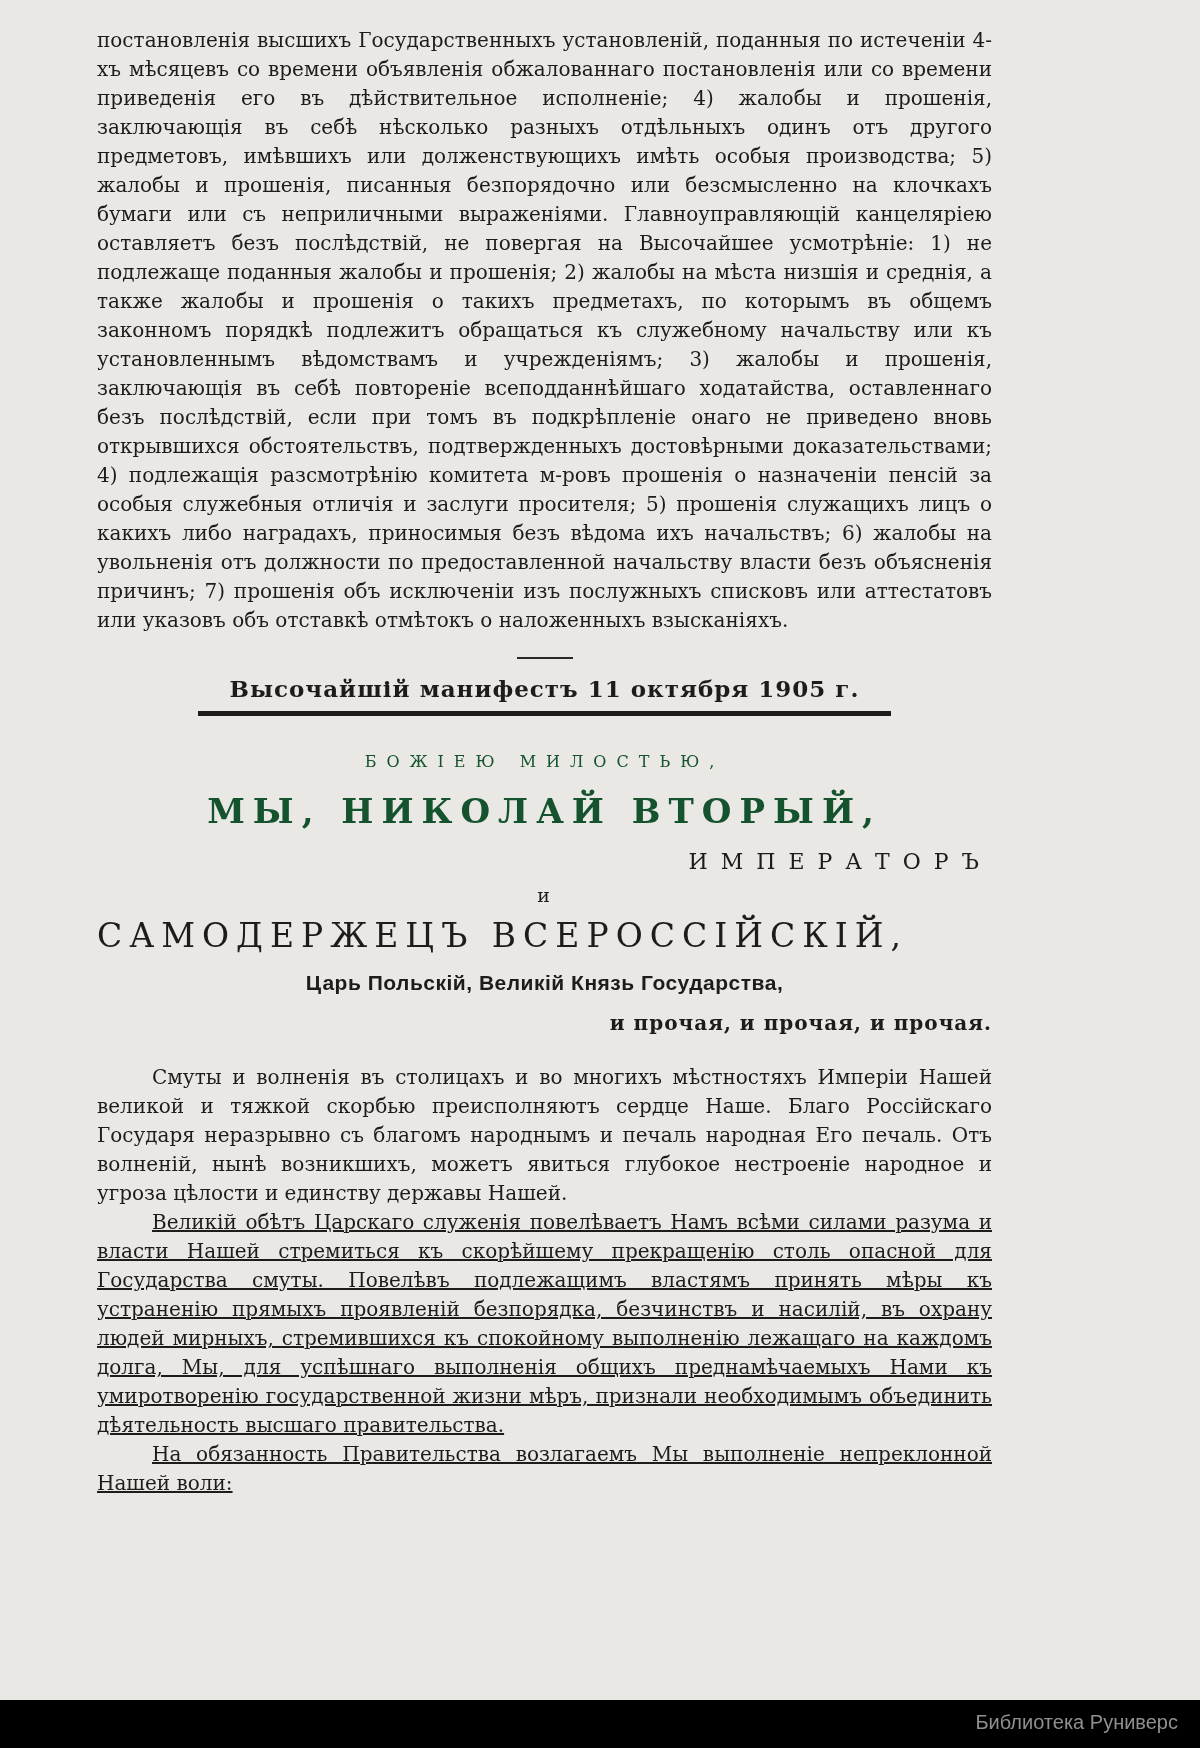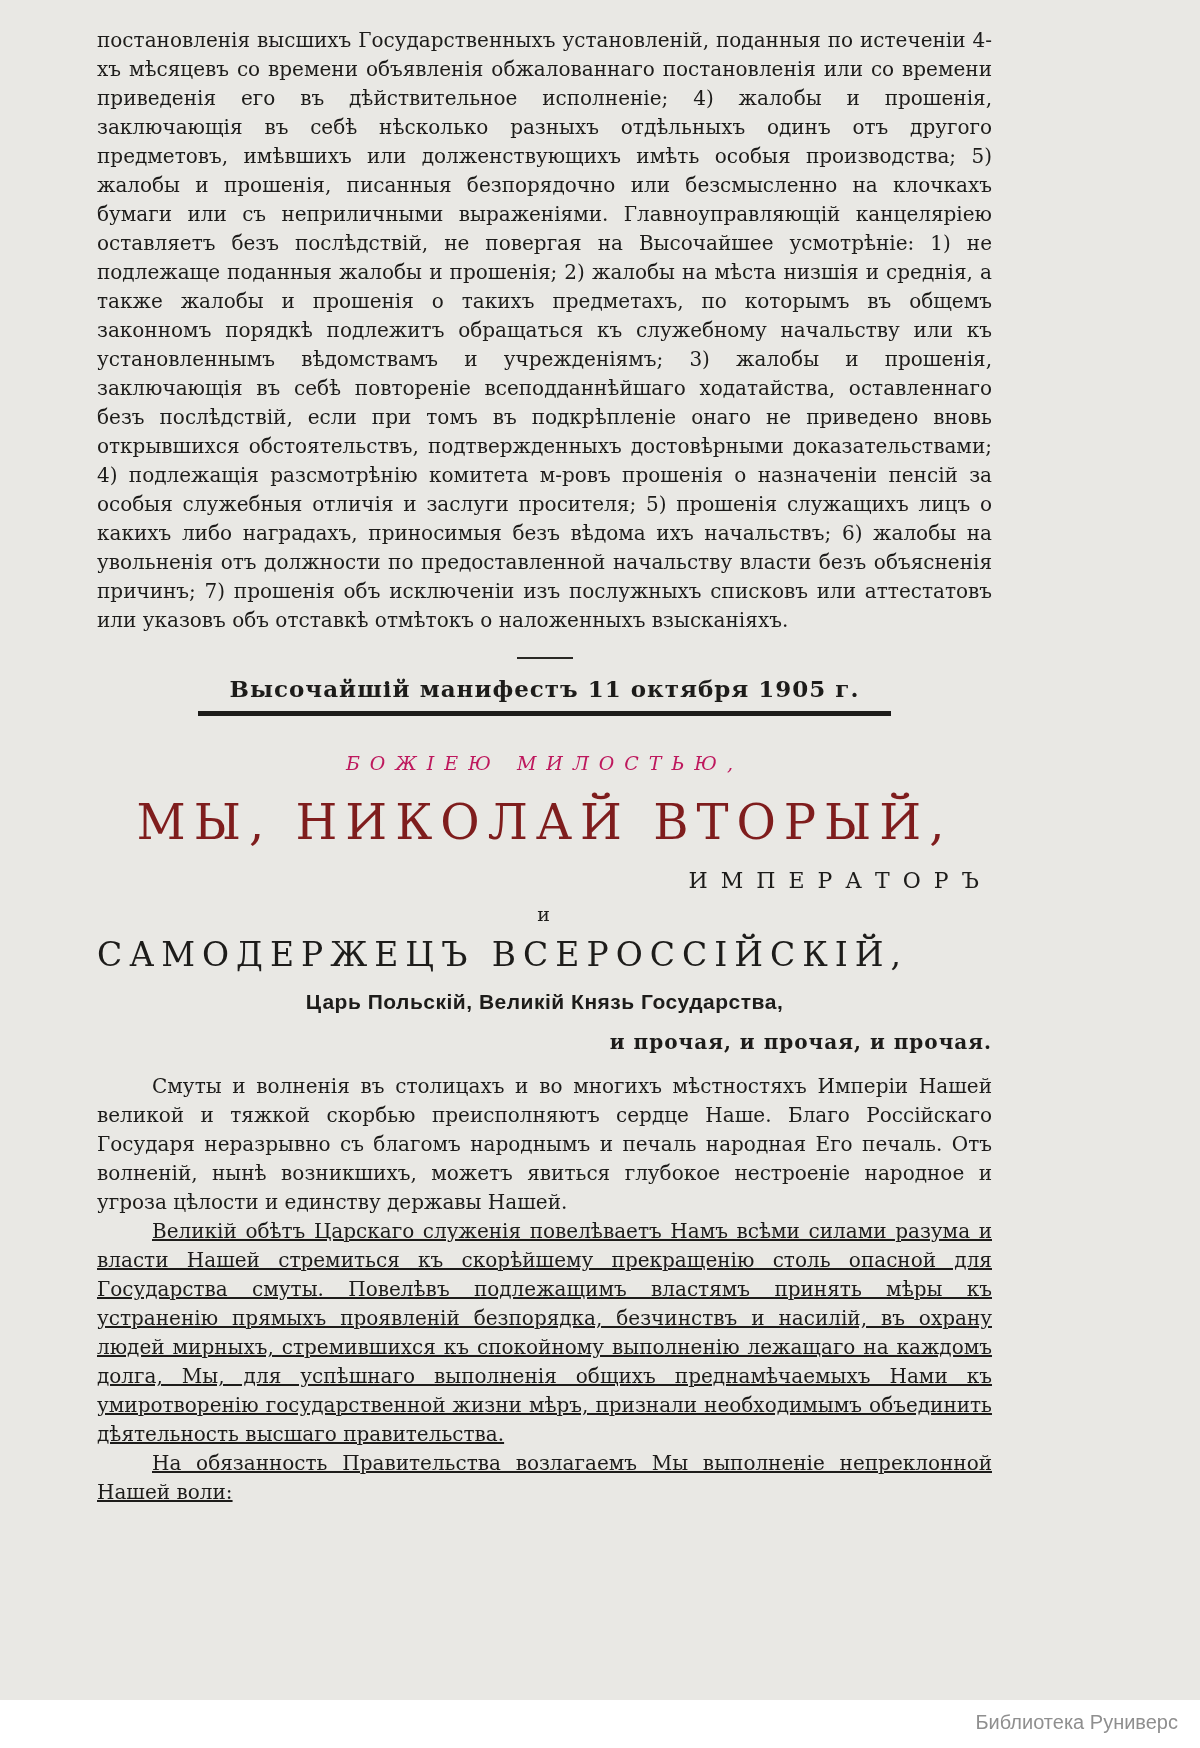--- a/index.html
+++ b/index.html
@@ -62,32 +62,31 @@
     margin: 0;
     padding: 0 32px 9px 32px;
     border-bottom: 5px solid #1d1c1a;
     font-size: 23px;
     font-weight: bold;
     letter-spacing: 1px;
   }
   .invocation {
     margin-top: 36px;
     text-align: center;
-    font-size: 19px;
+    font-size: 16px;
     letter-spacing: 10px;
-    color: #be185d;
-    font-style: italic;
+    color: #14532d;
   }
   .tsar-name {
     margin: 20px 0 0 0;
     text-align: center;
-    font-size: 48px;
-    font-weight: normal;
+    font-size: 34px;
+    font-weight: bold;
     letter-spacing: 8px;
-    color: #7f1d1d;
+    color: #14532d;
   }
   .emperor {
     margin-top: 18px;
     text-align: right;
     font-size: 22px;
     letter-spacing: 13px;
   }
   .and-line {
     margin-top: 10px;
     text-align: center;
@@ -109,38 +108,38 @@
     letter-spacing: 0.5px;
   }
   .etcetera {
     margin-top: 16px;
     text-align: right;
     font-size: 20px;
     font-weight: bold;
     letter-spacing: 1px;
   }
   .body-par {
-    margin: 18px 0 0 0;
+    margin: 28px 0 0 0;
     font-size: 20px;
     line-height: 29px;
     text-align: justify;
     text-justify: inter-word;
     text-indent: 55px;
   }
   .body-par + .body-par {
     margin-top: 0;
     text-decoration: underline;
   }
   .watermark-strip {
     position: absolute;
     left: 0;
     bottom: 0;
     width: 100%;
     height: 48px;
-    background: #ffffff;
+    background: #000000;
     text-align: right;
     box-sizing: border-box;
     padding-right: 22px;
   }
   .watermark {
     font-family: "Liberation Sans", "DejaVu Sans", sans-serif;
     font-size: 20px;
     line-height: 44px;
     color: #8f8f8f;
   }

